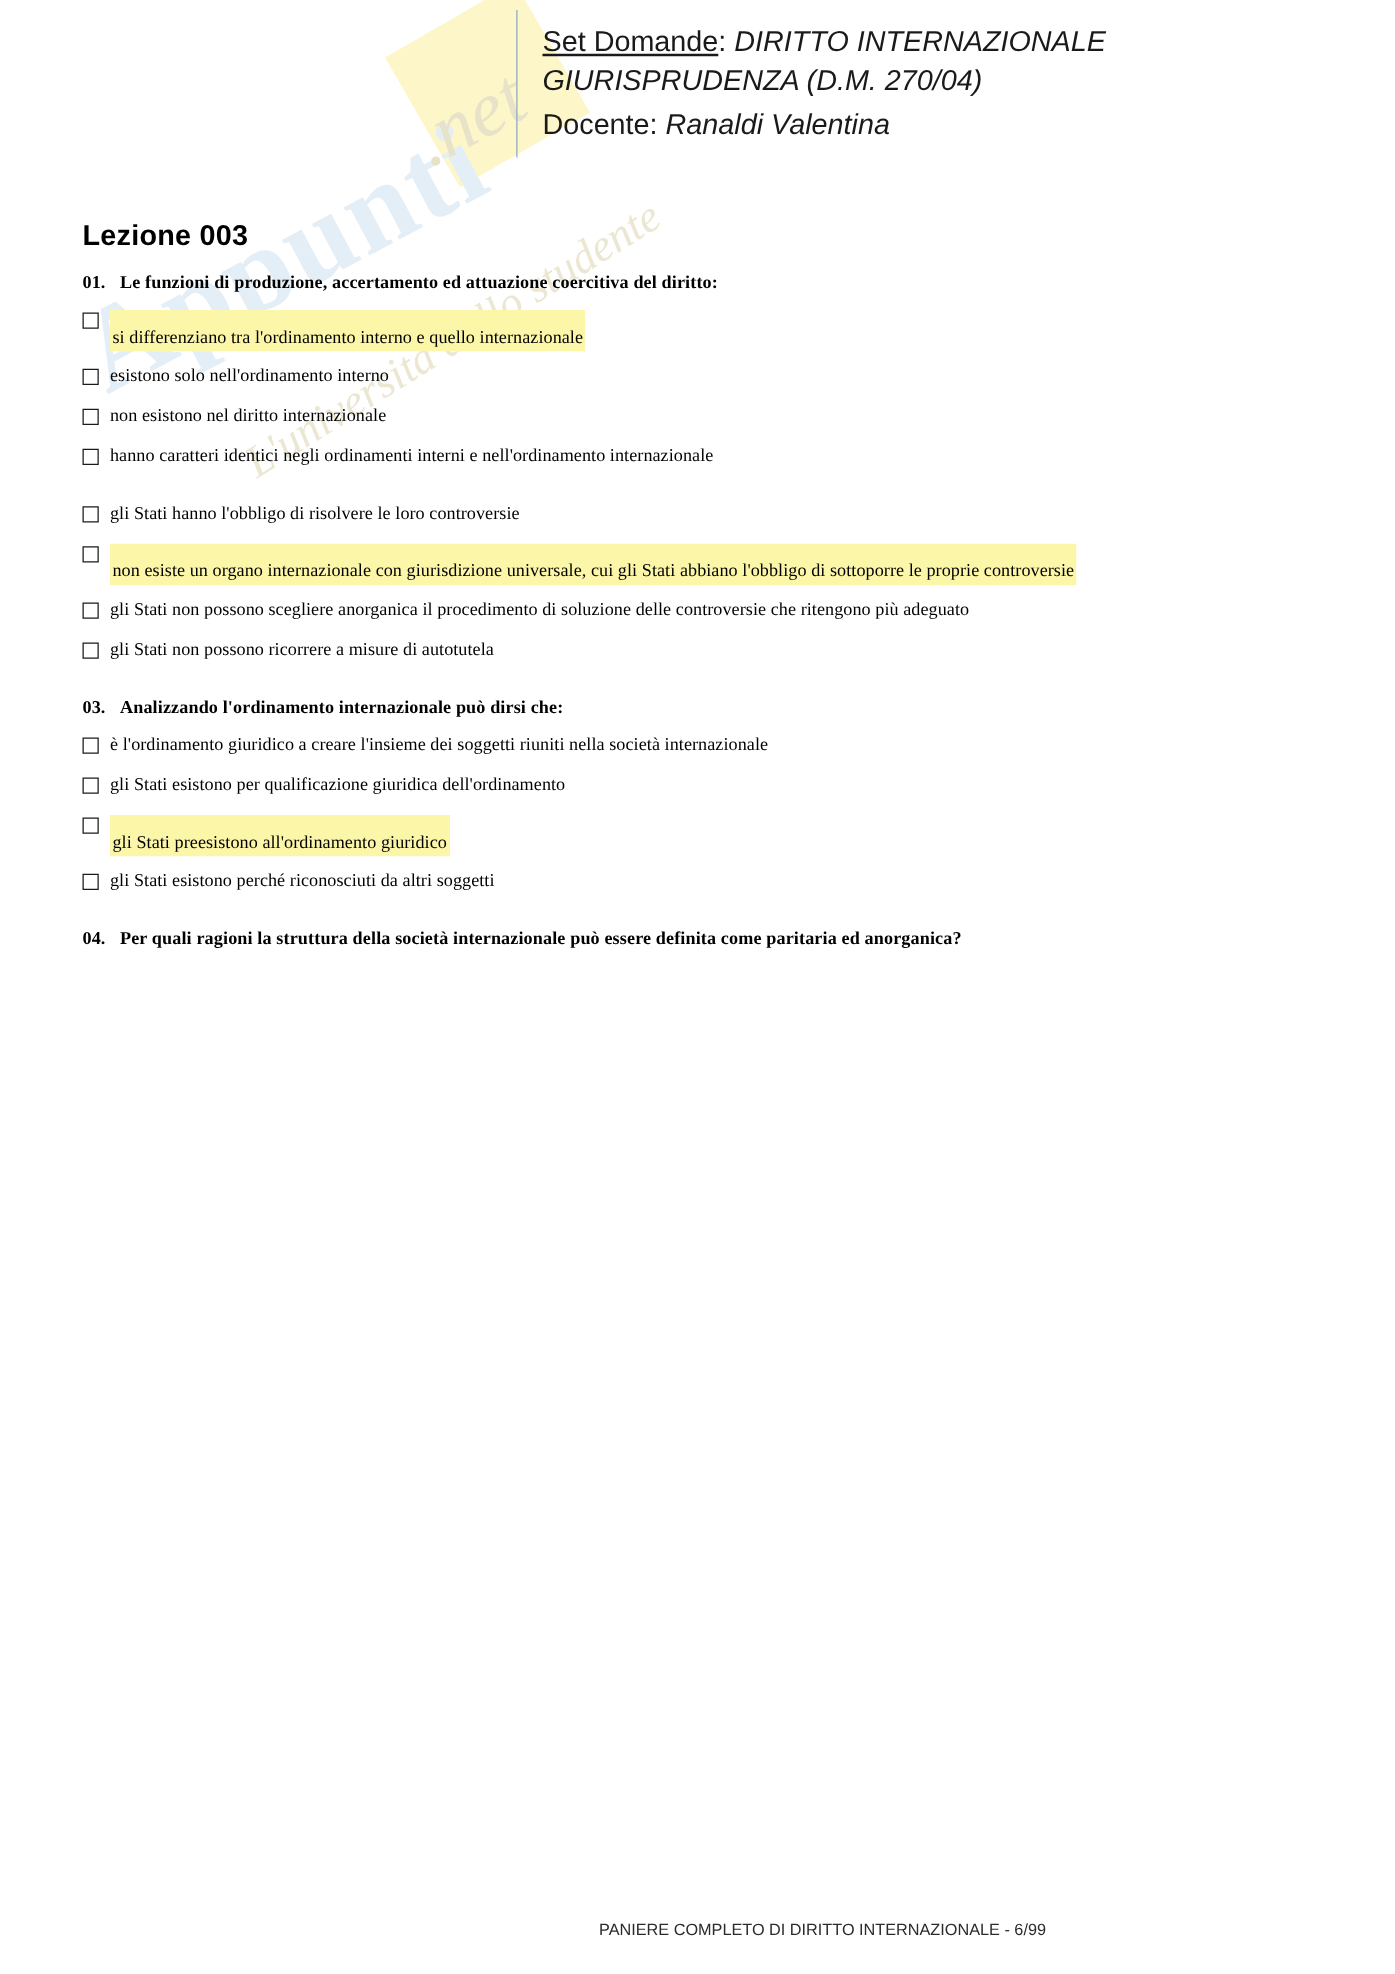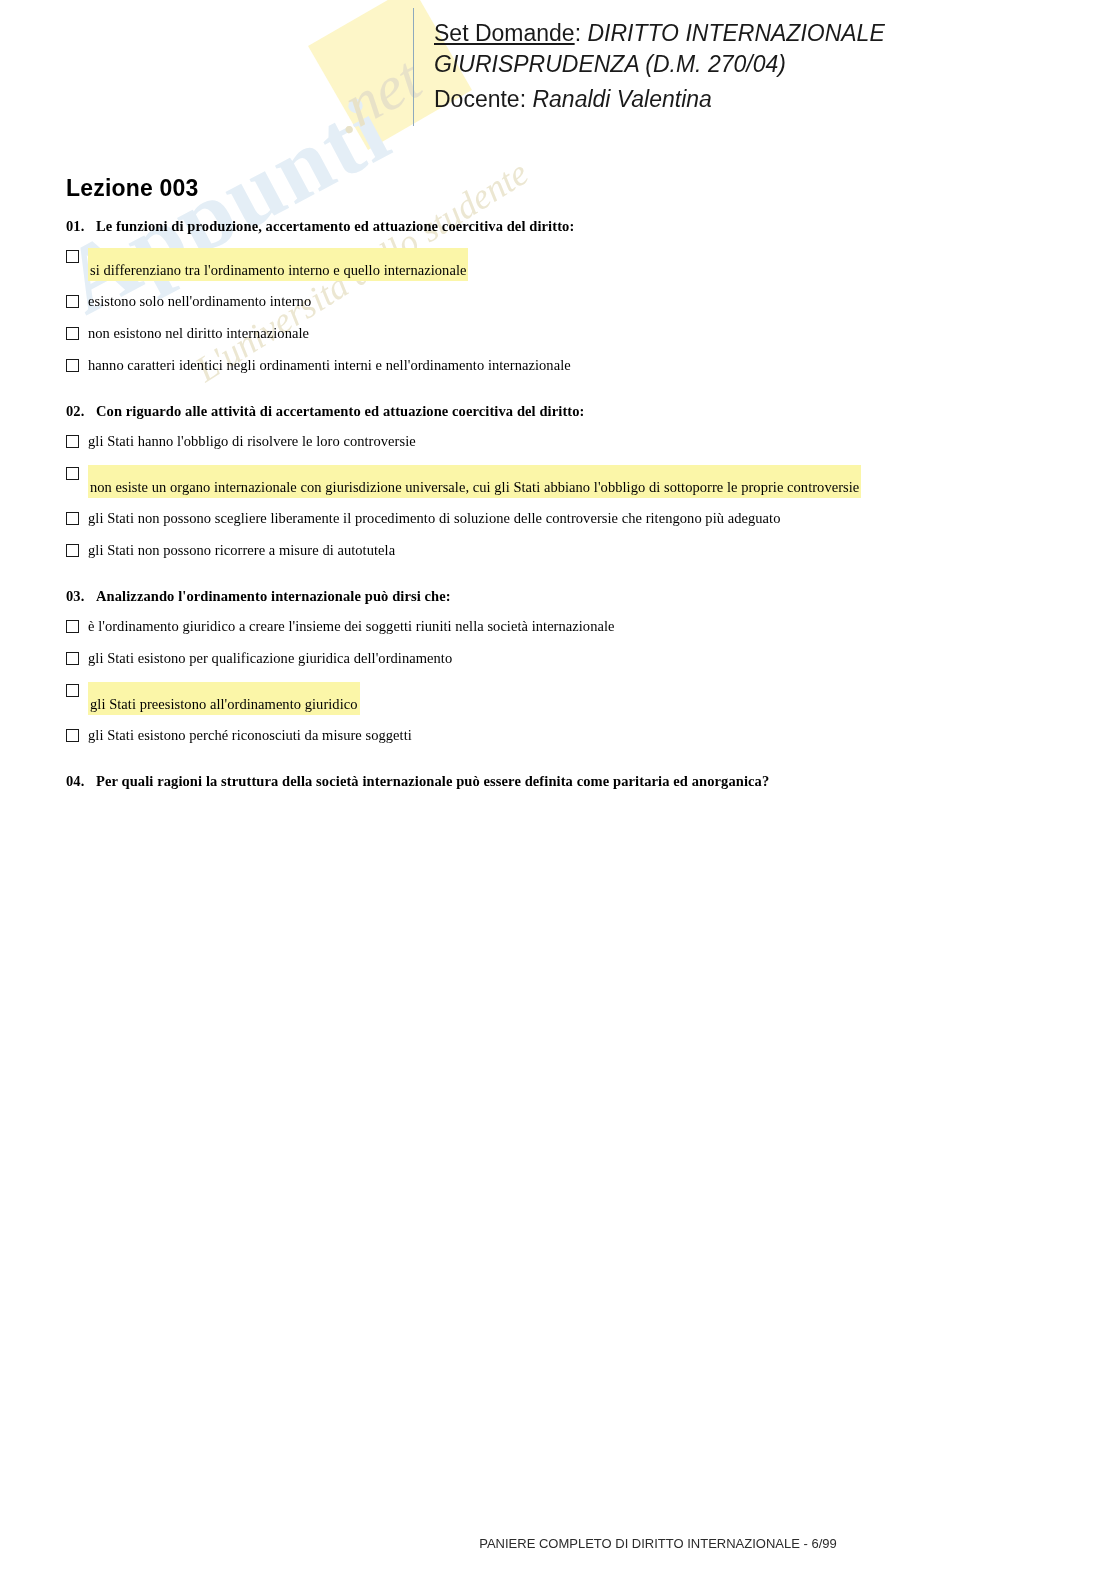--- a/index.html
+++ b/index.html
@@ -243,36 +243,32 @@
       <div class="answer-row">
         <span class="checkbox"></span>
         <span class="answer-text">hanno caratteri identici negli ordinamenti interni e nell'ordinamento internazionale</span>
       </div>
     </div>
   </div>
 
   <div class="q-spacer"></div>
 
   <div class="question-block">
-    <div class="question-head">
-      <span class="q-num">02.</span>
-      <span class="q-text">Con riguardo alle attività di accertamento ed attuazione coercitiva del diritto:</span>
-    </div>
     <div class="answers">
       <div class="answer-row">
         <span class="checkbox"></span>
         <span class="answer-text">gli Stati hanno l'obbligo di risolvere le loro controversie</span>
       </div>
       <div class="answer-row">
         <span class="checkbox"></span>
         <span class="answer-text hl">non esiste un organo internazionale con giurisdizione universale, cui gli Stati abbiano l'obbligo di sottoporre le proprie controversie</span>
       </div>
       <div class="answer-row">
         <span class="checkbox"></span>
-        <span class="answer-text">gli Stati non possono scegliere liberamente il procedimento di soluzione delle controversie che ritengono più adeguato</span>
+        <span class="answer-text">gli Stati non possono scegliere anorganica il procedimento di soluzione delle controversie che ritengono più adeguato</span>
       </div>
       <div class="answer-row">
         <span class="checkbox"></span>
         <span class="answer-text">gli Stati non possono ricorrere a misure di autotutela</span>
       </div>
     </div>
   </div>
 
   <div class="q-spacer"></div>
 
@@ -289,21 +285,21 @@
       <div class="answer-row">
         <span class="checkbox"></span>
         <span class="answer-text">gli Stati esistono per qualificazione giuridica dell'ordinamento</span>
       </div>
       <div class="answer-row">
         <span class="checkbox"></span>
         <span class="answer-text hl">gli Stati preesistono all'ordinamento giuridico</span>
       </div>
       <div class="answer-row">
         <span class="checkbox"></span>
-        <span class="answer-text">gli Stati esistono perché riconosciuti da misure soggetti</span>
+        <span class="answer-text">gli Stati esistono perché riconosciuti da altri soggetti</span>
       </div>
     </div>
   </div>
 
   <div class="q-spacer"></div>
 
   <div class="question-block">
     <div class="question-head">
       <span class="q-num">04.</span>
       <span class="q-text">Per quali ragioni la struttura della società internazionale può essere definita come paritaria ed anorganica?</span>

